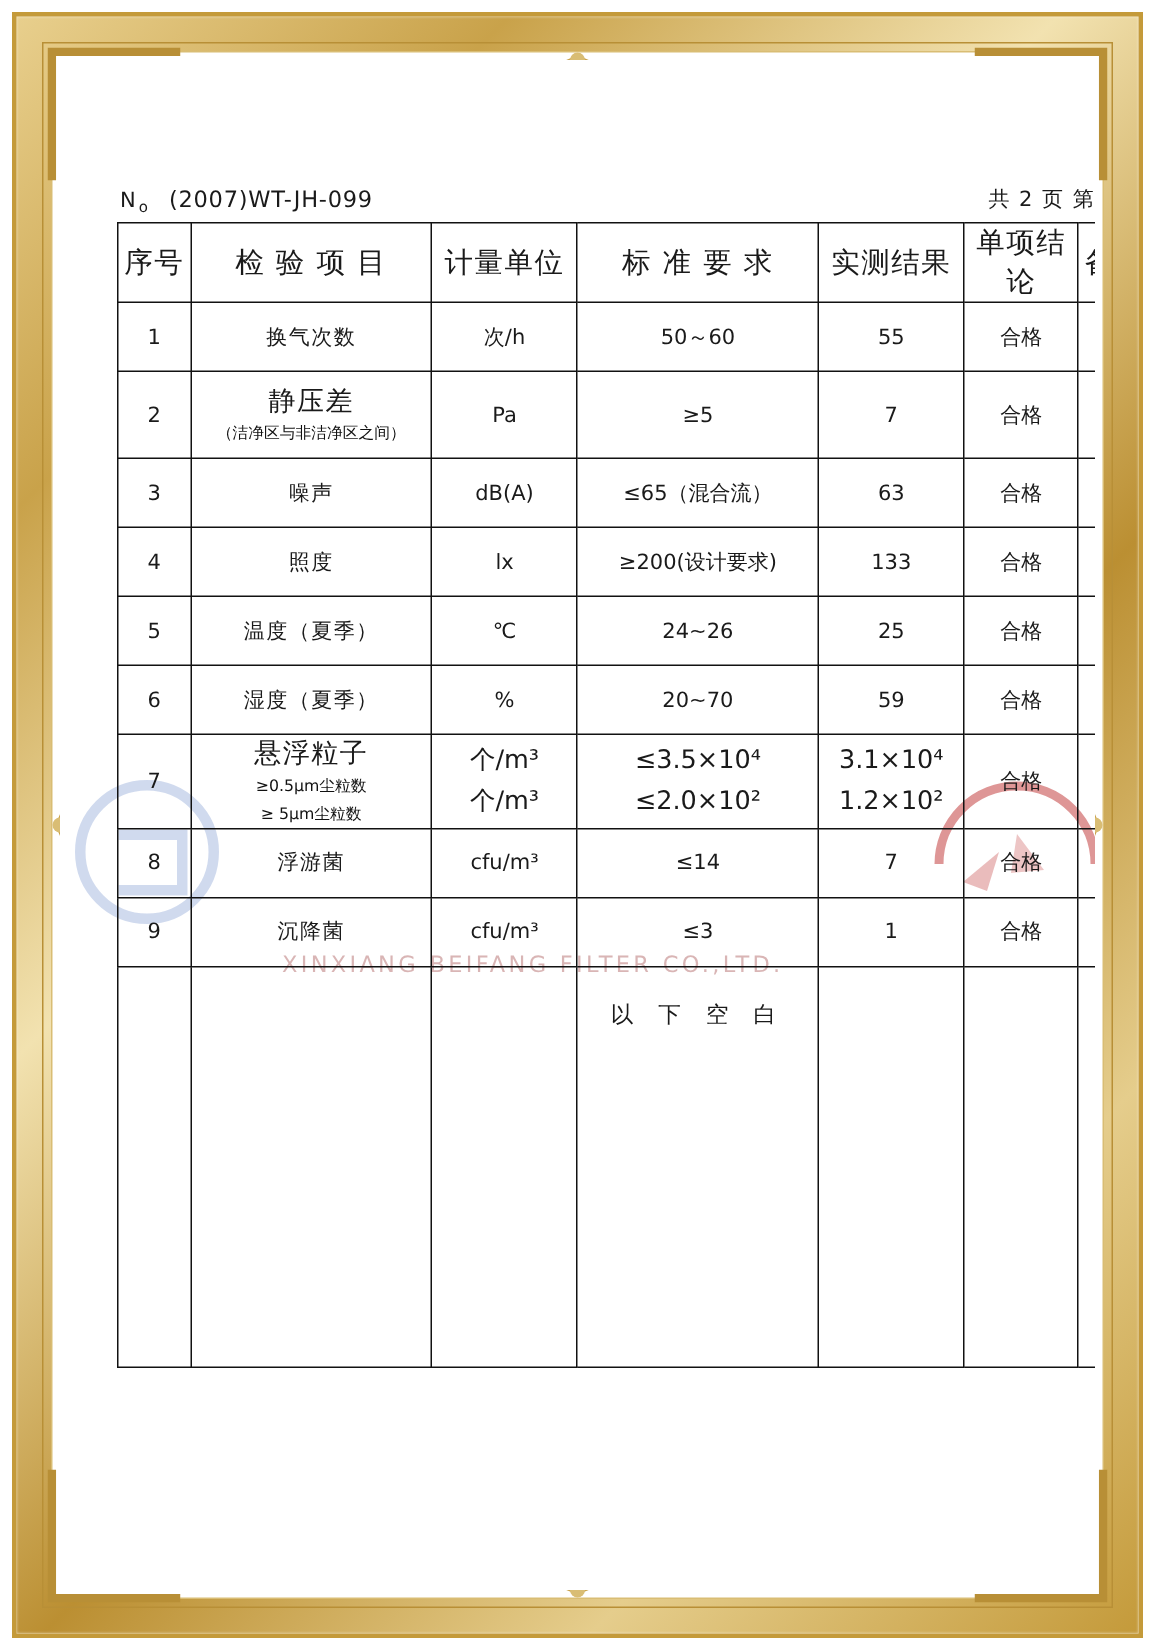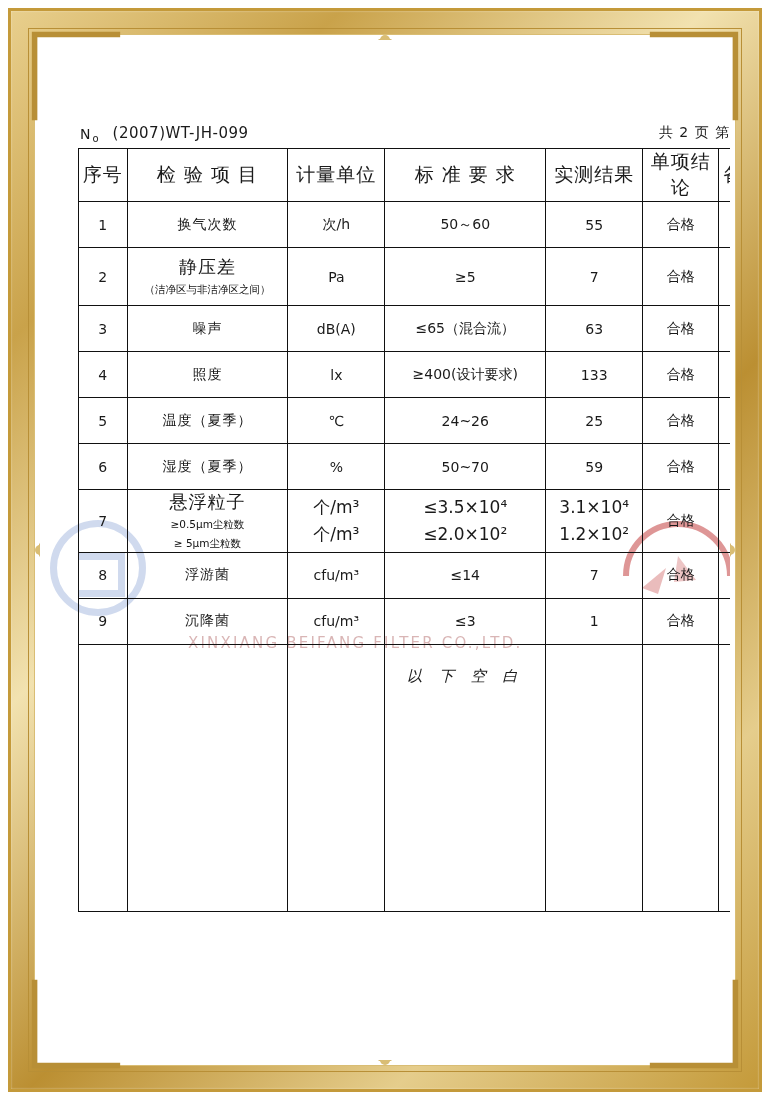--- a/index.html
+++ b/index.html
@@ -118,21 +118,21 @@
   .twoline{line-height:1.6;}
   .tl-row{font-size:17px;}
   .small-sub{font-size:10.5px;}
   .unit-m3{font-size:13px;}
   .blank-note{
     font-size:15px;letter-spacing:6px;
     padding:22px 0 8px 0;
   }
   .tall{height:58px;}
   .r-h{height:46px;}
-  .filler td{height:266px;font-style:italic;}
+  .filler td{height:266px;}
 
   
   .wm{
     position:absolute;
     left:0;right:0;top:470px;
     height:180px;
     pointer-events:none;
     z-index:5;
   }
   .wm-text{
@@ -330,41 +330,41 @@
             <td>≤65（混合流）</td>
             <td>63</td>
             <td>合格</td>
             <td></td>
           </tr>
 
           <tr class="r-h">
             <td>4</td>
             <td class="cell-item">照度</td>
             <td>lx</td>
-            <td class="small-sub">≥400(设计要求)</td>
+            <td class="small-sub">≥200(设计要求)</td>
             <td>133</td>
             <td>合格</td>
             <td></td>
           </tr>
 
           <tr class="r-h">
             <td>5</td>
             <td class="cell-item">温度（夏季）</td>
             <td>℃</td>
             <td>24~26</td>
             <td>25</td>
             <td>合格</td>
             <td></td>
           </tr>
 
           <tr class="r-h">
             <td>6</td>
             <td class="cell-item">湿度（夏季）</td>
             <td>%</td>
-            <td>50~70</td>
+            <td>20~70</td>
             <td>59</td>
             <td>合格</td>
             <td></td>
           </tr>
 
           <tr class="tall">
             <td>7</td>
             <td>
               <div class="cell-item">悬浮粒子</div>
               <div class="sub">≥0.5μm尘粒数</div>

